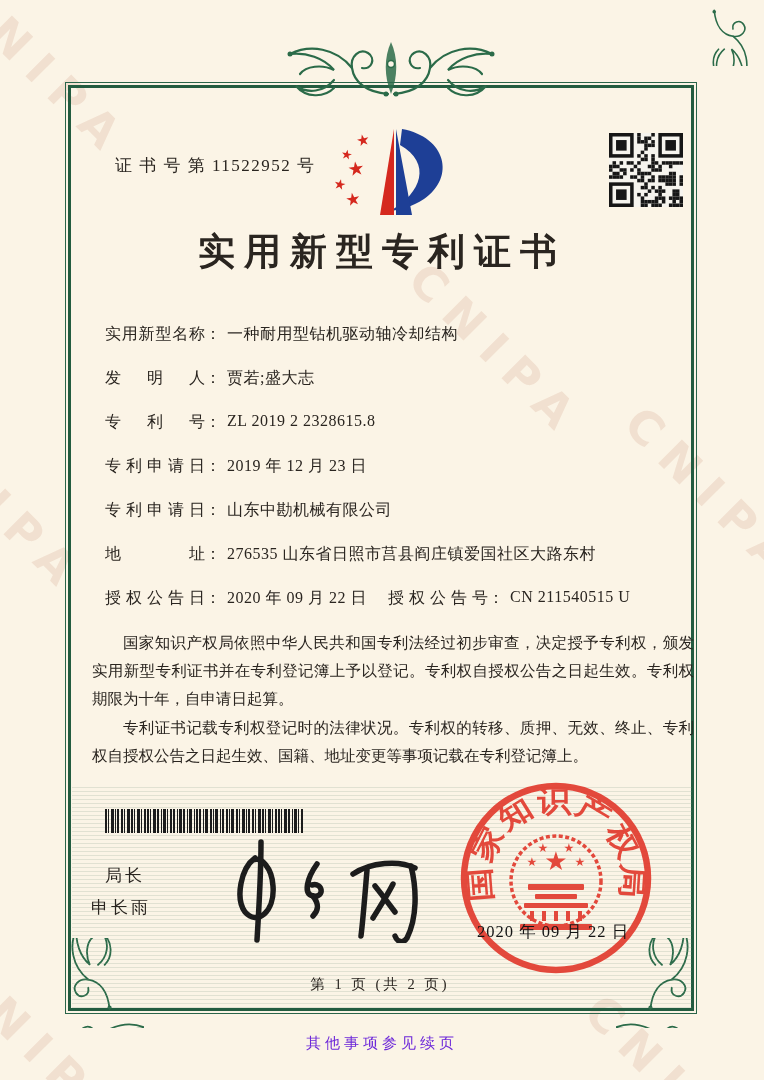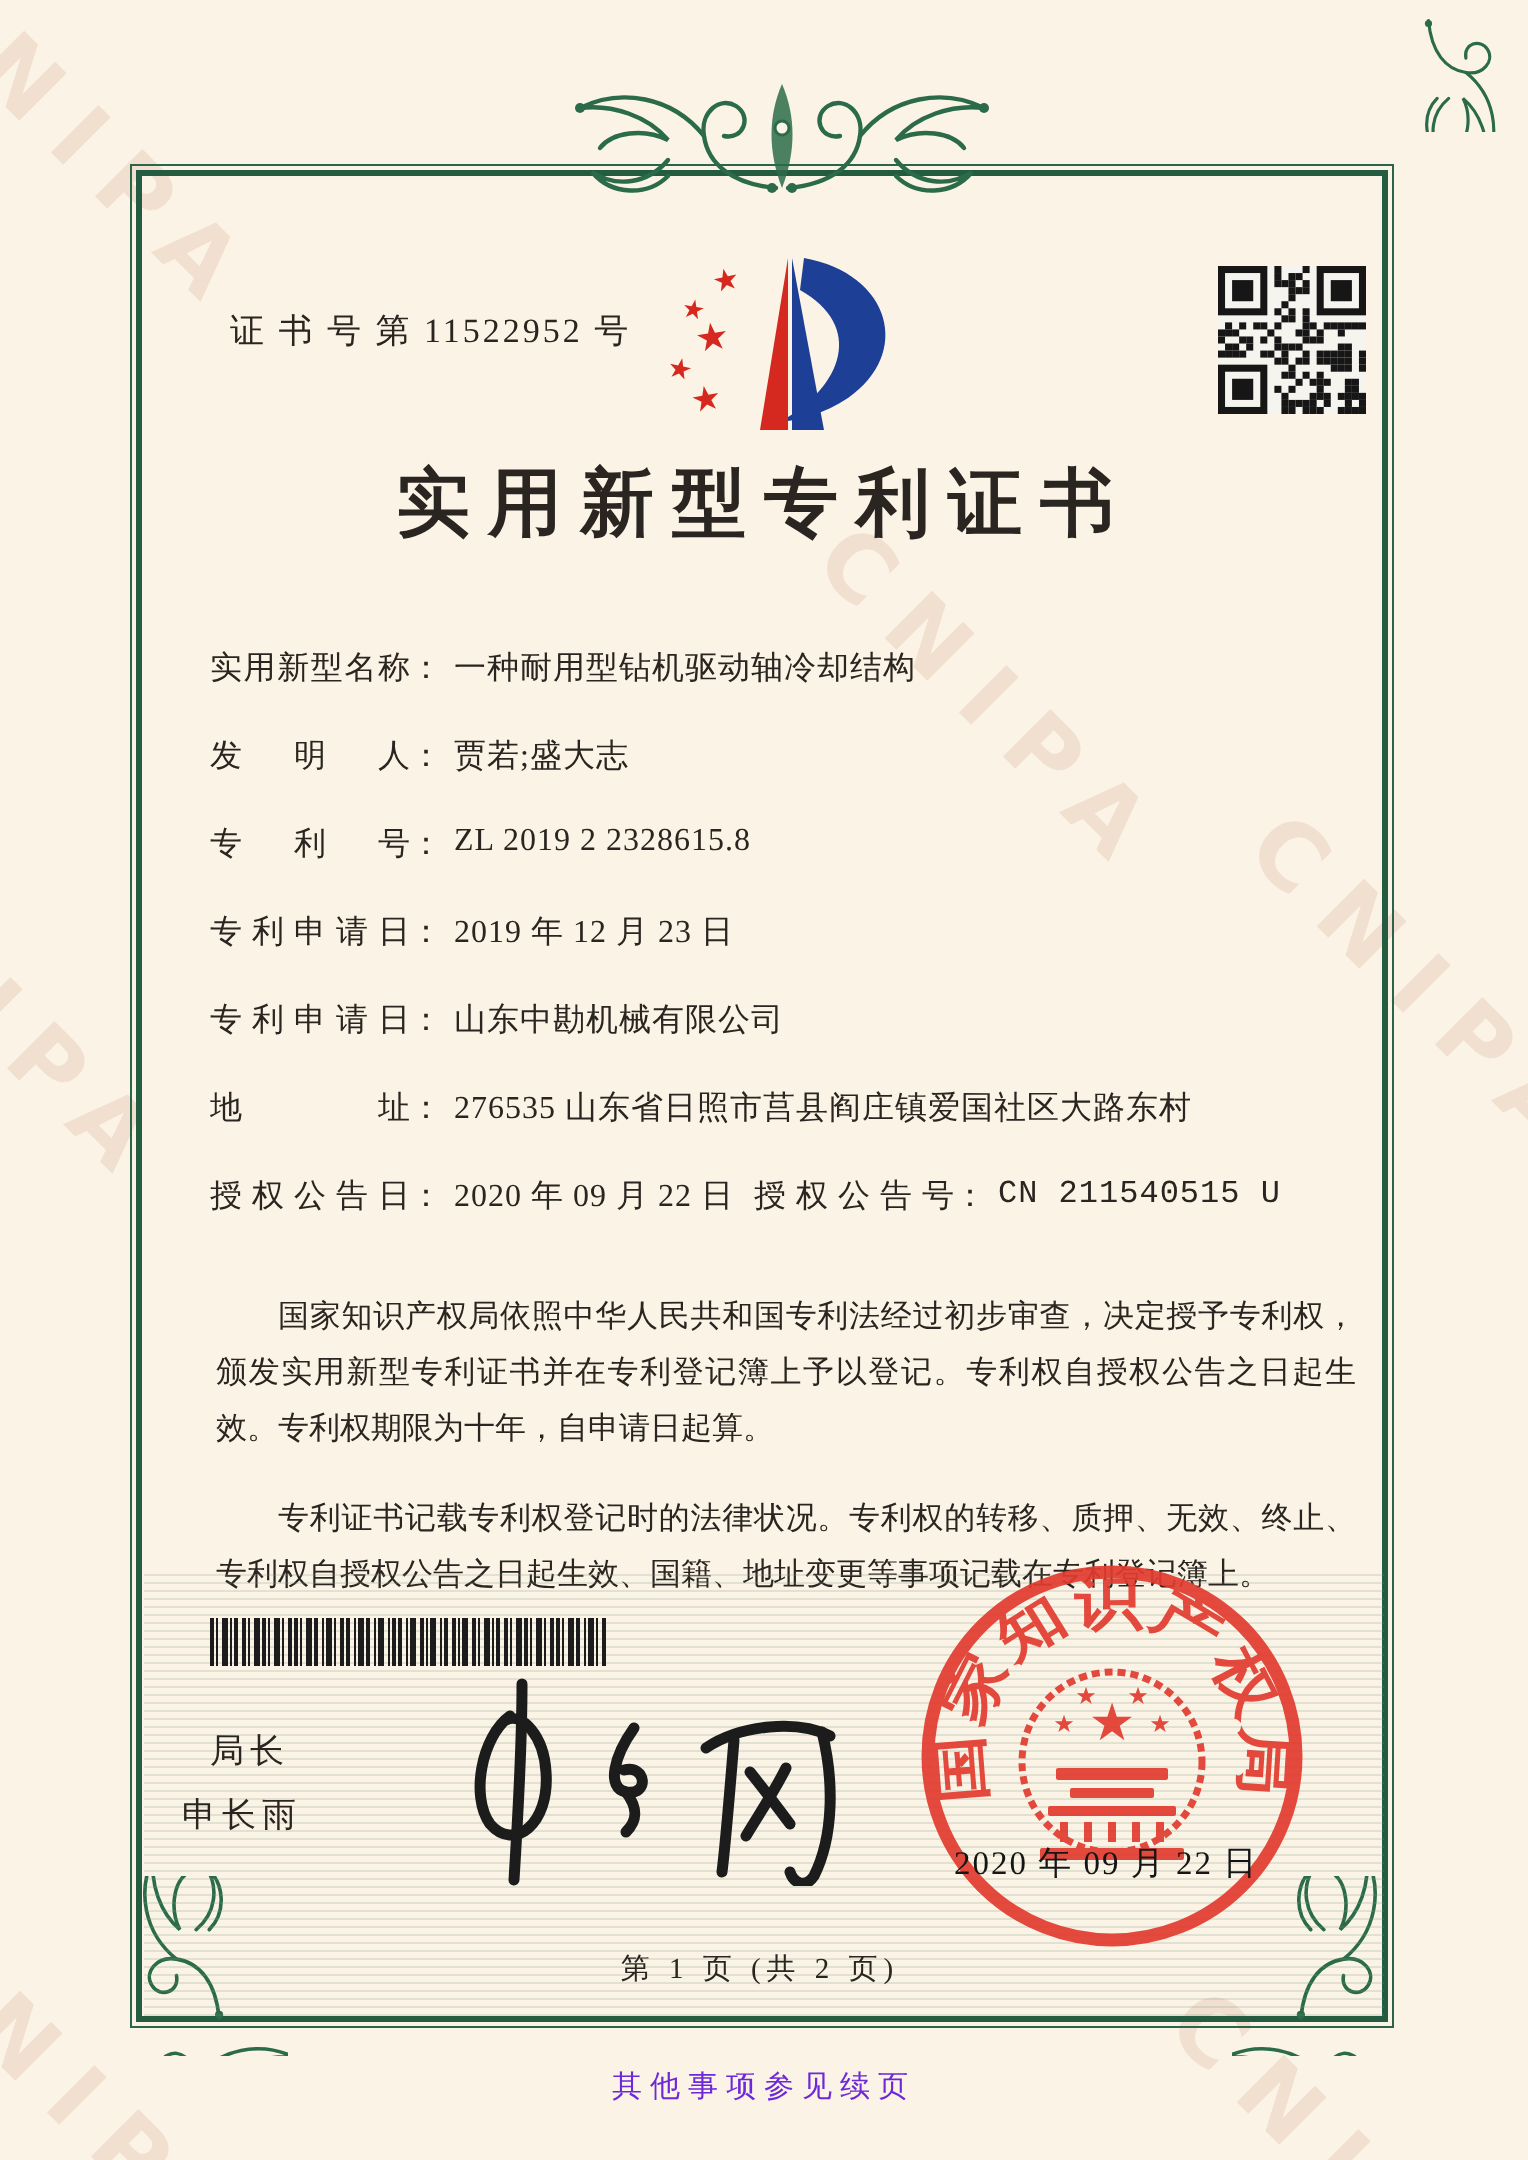--- a/index.html
+++ b/index.html
@@ -13,23 +13,23 @@
   .abs{position:absolute;}
   .cert-no{left:115px;top:131px;font-size:17px;letter-spacing:1.5px;margin-top:23px;}
   .logo{left:330px;top:123px;width:130px;height:102px;}
   .qr{left:609px;top:133px;width:74px;height:74px;background:#f6f4ee;}
   .title{left:0;top:227px;width:764px;text-align:center;font-size:37px;font-weight:bold;letter-spacing:9px;}
   .fields{left:105px;top:324px;width:575px;font-size:16px;}
   .frow{position:relative;height:21px;margin-bottom:23px;white-space:nowrap;}
   .flabel{display:inline-block;width:100px;text-align:justify;text-align-last:justify;vertical-align:top;}
   .fcolon{display:inline-block;vertical-align:top;margin-right:6px;}
   .fvalue{letter-spacing:0.5px;}
-  .grant-second{position:absolute;left:272px;top:0;font-family:Liberation Mono, monospace;}
+  .grant-second{position:absolute;left:283px;top:0;}
   .paras{left:92px;top:629px;width:602px;font-size:15.5px;line-height:1.82;text-align:justify;}
-  .paras p{margin:16px;text-indent:2em;}
+  .paras p{margin:0;text-indent:2em;}
   .guilloche{left:72px;top:787px;width:620px;height:224px;
      background:repeating-linear-gradient(180deg,rgba(120,150,128,0.20) 0px,rgba(120,150,128,0.20) 1px,
      rgba(250,248,240,0.0) 1px,rgba(250,248,240,0.0) 4px);}
   .barcode{left:105px;top:809px;width:205px;height:24px;}
   .officer-title{left:105px;top:864px;font-size:17px;letter-spacing:3px;}
   .officer-name{left:91px;top:896px;font-size:17px;letter-spacing:3px;}
   .signature{left:215px;top:838px;width:210px;height:105px;}
   .seal{left:456px;top:778px;width:200px;height:200px;}
   .seal-date{left:477px;top:921px;font-size:16.5px;letter-spacing:1px;color:#151515;}
   .page-no{left:65px;top:975px;width:630px;text-align:center;font-size:14.5px;letter-spacing:3px;}

